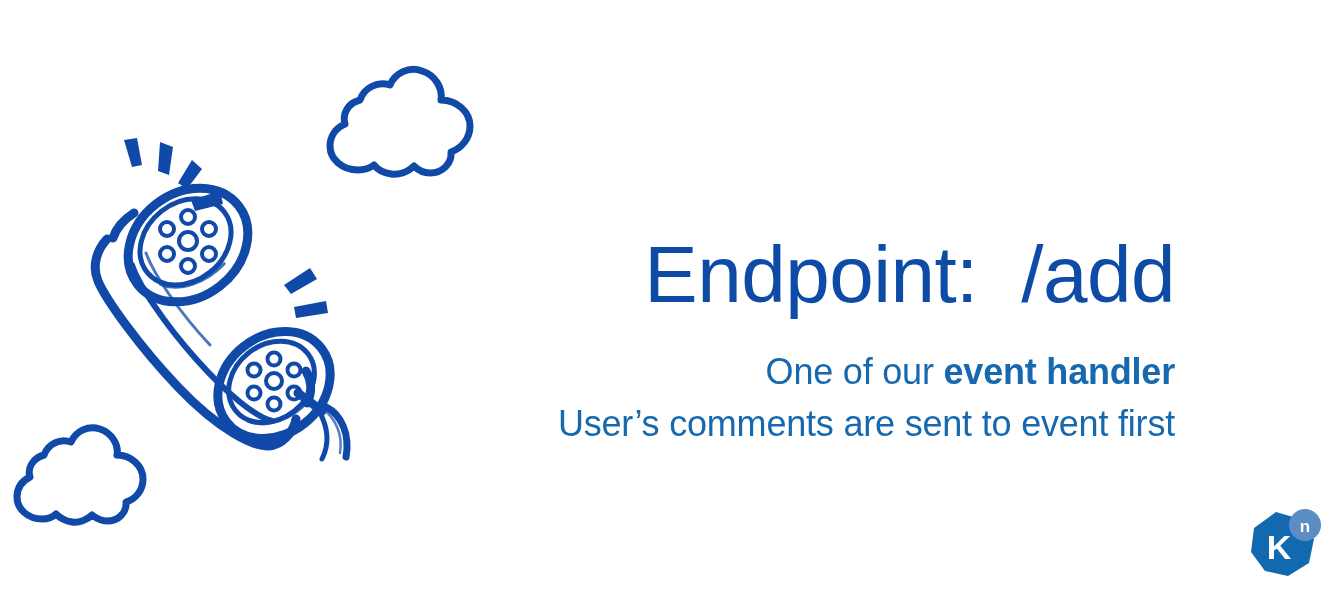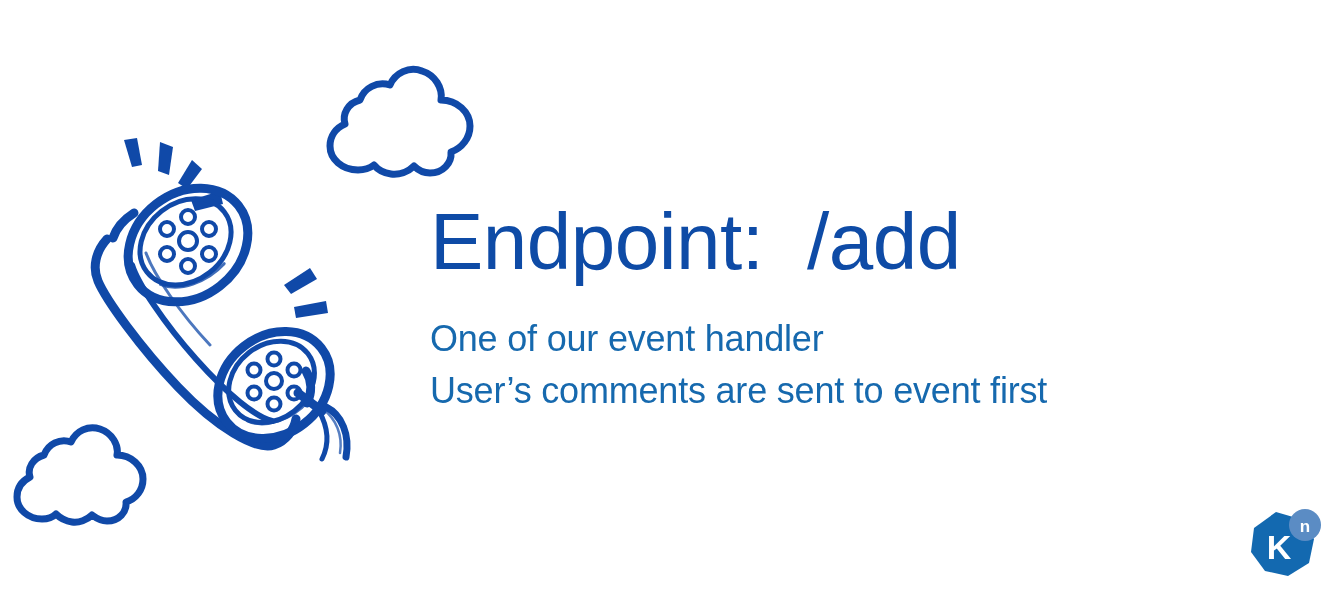--- a/index.html
+++ b/index.html
@@ -39,23 +39,23 @@
     left: 60px;
     top: 135px;
     width: 320px;
     height: 330px;
   }
 
   
   .text-block {
     position: absolute;
     left: 430px;
-    top: 201px;
+    top: 234px;
     width: 745px;
-    text-align: left;
+    text-align: right;
   }
   .title {
     font-size: 80px;
     line-height: 1.02;
     font-weight: 400;
     color: #0e4ba6;
     letter-spacing: -0.5px;
     white-space: pre;
     margin: 0;
   }
@@ -64,21 +64,21 @@
     color: #1669ae;
     font-size: 36px;
     line-height: 1.45;
     font-weight: 400;
     letter-spacing: -0.2px;
   }
   .subtitle-1 {
     margin-top: 30px;
   }
   .subtitle b {
-    font-weight: 400;
+    font-weight: 700;
   }
 
   
   .logo {
     position: absolute;
     left: 1246px;
     top: 508px;
     width: 78px;
     height: 74px;
   }

